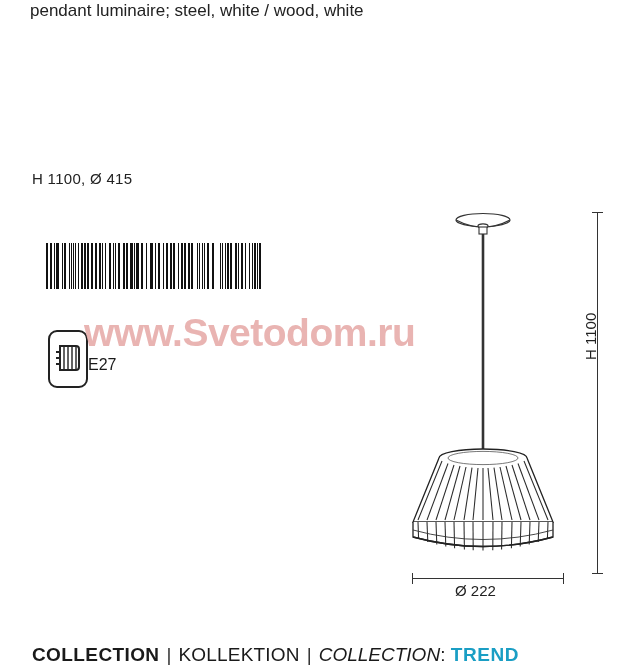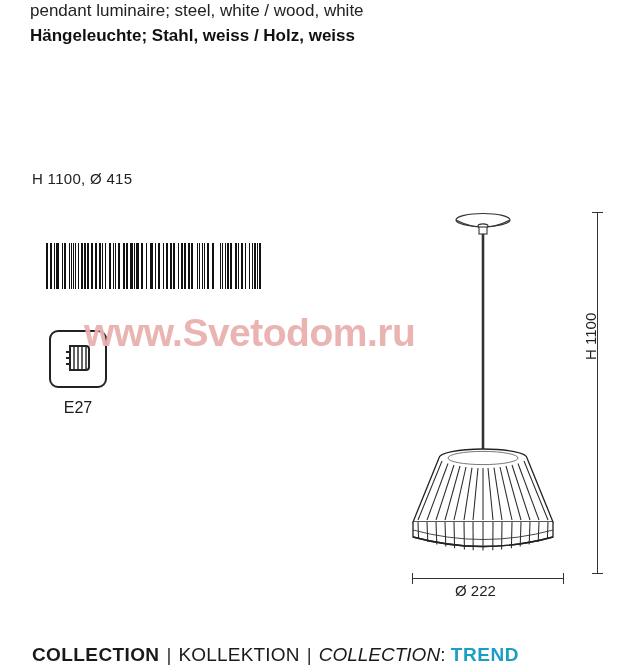--- a/index.html
+++ b/index.html
@@ -66,21 +66,21 @@
   .icons {
     position: absolute;
     left: 48px;
     top: 330px;
     display: flex;
     gap: 45px;
   }
   .icon-box {
     width: 60px;
     display: flex;
-    flex-direction: column;
+    flex-direction: row;
     align-items: center;
   }
   .icon-frame {
     width: 58px;
     height: 58px;
     border: 2px solid #222;
     border-radius: 9px;
     display: flex;
     align-items: center;
     justify-content: center;
@@ -198,21 +198,20 @@
   .footer .sep { color: #333; margin: 0 7px; }
   .footer .c2 { letter-spacing: 0.2px; }
   .footer .c3 { font-style: italic; }
   .footer .brand { color: #1a9ec4; font-weight: bold; letter-spacing: 0.6px; text-align: right; }
 </style>
 </head>
 <body>
 
 <div class="desc">
   <div class="desc-line en">pendant luminaire; steel, white / wood, white</div>
-  <div class="desc-line de">Hängeleuchte; Stahl, weiss / Holz, weiss</div>
 </div>
 
 <div class="dims">H 1100, Ø 415</div>
 
 <div class="barcode-wrap">
   <div class="barcode" id="barcode-bars">
       <span style="width:2px;background:#111"></span>
       <span style="width:2px;background:#fff"></span>
       <span style="width:3px;background:#111"></span>
       <span style="width:2px;background:#fff"></span>

